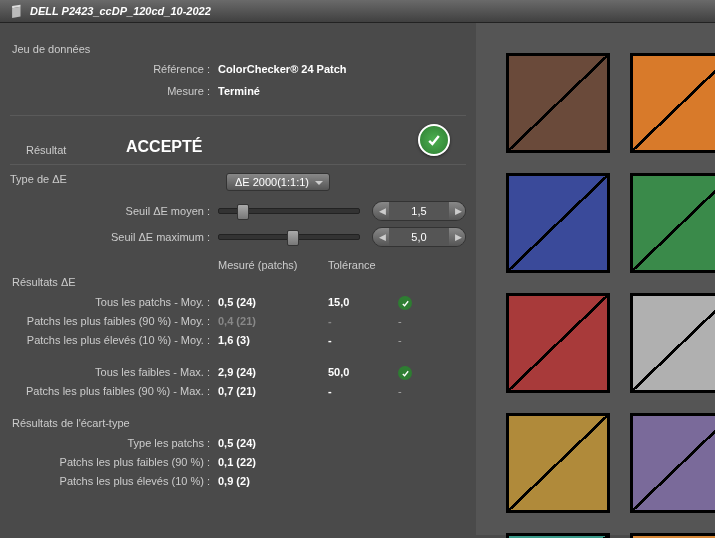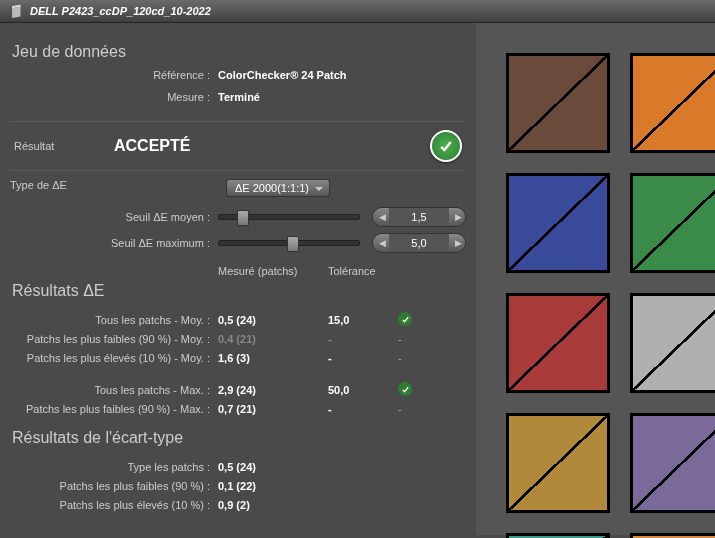--- a/index.html
+++ b/index.html
@@ -2,44 +2,44 @@
 <html><head>
 <meta charset="utf-8">
 <style>
 body{margin:0;font-family:Verdana,Arial,sans-serif;font-size:11px;color:#fff;background:#4a4a4a;width:715px;height:538px;overflow:hidden}
 .title-bar{background:linear-gradient(#6a6a6a,#404040);border-bottom:1px solid #222;padding:4px 10px;display:flex;align-items:center;gap:6px}
 .title-bar svg{width:14px;height:14px}
 .title-bar span{font-weight:bold;font-style:italic;font-size:11px}
 .main{display:flex;height:calc(100% - 26px)}
 .left{flex:0 0 470px;padding:15px 10px 10px 10px;box-sizing:border-box}
 .right{flex:1;padding:30px 0 0 30px;background:#555}
-.section-h{font-size:16px;color:#ccc;margin:5px 0 8px 2px}
+.section-h{font-size:11px;color:#ccc;margin:5px 0 8px 2px}
 .row{display:flex;align-items:flex-start;min-height:22px}
 .lbl{width:200px;text-align:right;padding-right:8px;color:#ccc;font-size:11px}
 .val{font-weight:bold;color:#fff}
 .hr{border-top:1px solid #5a5a5a;margin:8px 0}
-.result-row{display:flex;align-items:center;margin:8px 4px}
+.result-row{display:flex;align-items:flex-end;margin:8px 16px}
 .result-lbl{flex:0 0 100px;color:#ccc}
 .result-val{flex:1;font-weight:bold;font-size:16px}
 .check{width:28px;height:28px;border-radius:50%;background:radial-gradient(#4caf50,#2e7d32);display:flex;align-items:center;justify-content:center;border:2px solid #fff;box-shadow:0 1px 3px rgba(0,0,0,.5)}
 .check svg{width:16px;height:16px;stroke:#fff;stroke-width:3;fill:none}
 .dropdown{background:linear-gradient(#888,#555);border:1px solid #333;border-radius:3px;padding:2px 20px 2px 8px;position:relative;display:inline-block;color:#fff;font-size:11px}
 .dropdown::after{content:'';position:absolute;right:6px;top:7px;border:4px solid transparent;border-top-color:#ccc}
 .slider-row{display:flex;align-items:center;margin:6px 0}
 .slider-lbl{width:200px;text-align:right;padding-right:8px;color:#ccc}
 .slider-track{width:140px;height:4px;background:#333;border-radius:2px;position:relative;border:1px solid #222}
 .slider-thumb{position:absolute;top:-5px;width:10px;height:14px;background:linear-gradient(#aaa,#777);border:1px solid #333;border-radius:2px}
 .stepper{display:inline-flex;align-items:center;margin-left:12px;background:#555;border:1px solid #333;border-radius:10px;overflow:hidden}
 .stepper button{background:linear-gradient(#888,#555);border:none;color:#ccc;width:16px;height:18px;font-size:9px;cursor:pointer;line-height:1}
 .stepper span{width:60px;text-align:center;color:#fff;font-size:11px}
 .cols-head{display:flex;margin-top:12px;color:#ccc;font-size:11px}
 .cols-head>div:nth-child(1){width:208px}
 .cols-head>div:nth-child(2){width:110px}
 .cols-head>div:nth-child(3){width:90px}
-.data-row{display:flex;align-items:flex-end;min-height:18px;margin:1px 0}
+.data-row{display:flex;align-items:flex-start;min-height:18px;margin:1px 0}
 .data-row .dlbl{width:200px;text-align:right;padding-right:8px;color:#ccc}
 .data-row .dval{width:110px;font-weight:bold}
 .data-row .dtol{width:70px;font-weight:bold;text-align:left}
 .data-row .dok{width:20px}
 .mini-check{width:14px;height:14px;border-radius:50%;background:#2e7d32;display:inline-flex;align-items:center;justify-content:center}
 .mini-check svg{width:9px;height:9px;stroke:#fff;stroke-width:3;fill:none}
 .muted{color:#888}
 .swatches{display:grid;grid-template-columns:repeat(2,104px);gap:20px 20px}
 .swatch{width:104px;height:100px;border:3px solid #000;position:relative;box-sizing:border-box}
 .swatch::after{content:'';position:absolute;left:0;bottom:0;width:100%;height:100%;background:linear-gradient(to top left,transparent 49%,#000 49%,#000 51%,transparent 51%)}
@@ -127,21 +127,21 @@
           <div class="dtol">-</div>
           <div class="dok"><span style="color:#aaa">-</span></div>
         </div>
         <div class="data-row">
           <div class="dlbl">Patchs les plus élevés (10 %) - Moy. :</div>
           <div class="dval">1,6  (3)</div>
           <div class="dtol">-</div>
           <div class="dok"><span style="color:#aaa">-</span></div>
         </div>
         <div class="data-row" style="margin-top: 14px;">
-          <div class="dlbl">Tous les patchs - Max. :</div>
+          <div class="dlbl">Tous les faibles - Max. :</div>
           <div class="dval">2,9  (24)</div>
           <div class="dtol">50,0</div>
           <div class="dok"><span class="mini-check">
               <svg viewBox="0 0 20 20">
                 <polyline points="4,11 8,15 16,5"></polyline>
               </svg>
             </span></div>
         </div>
         <div class="data-row">
           <div class="dlbl">Patchs les plus faibles (90 %) - Max. :</div>

